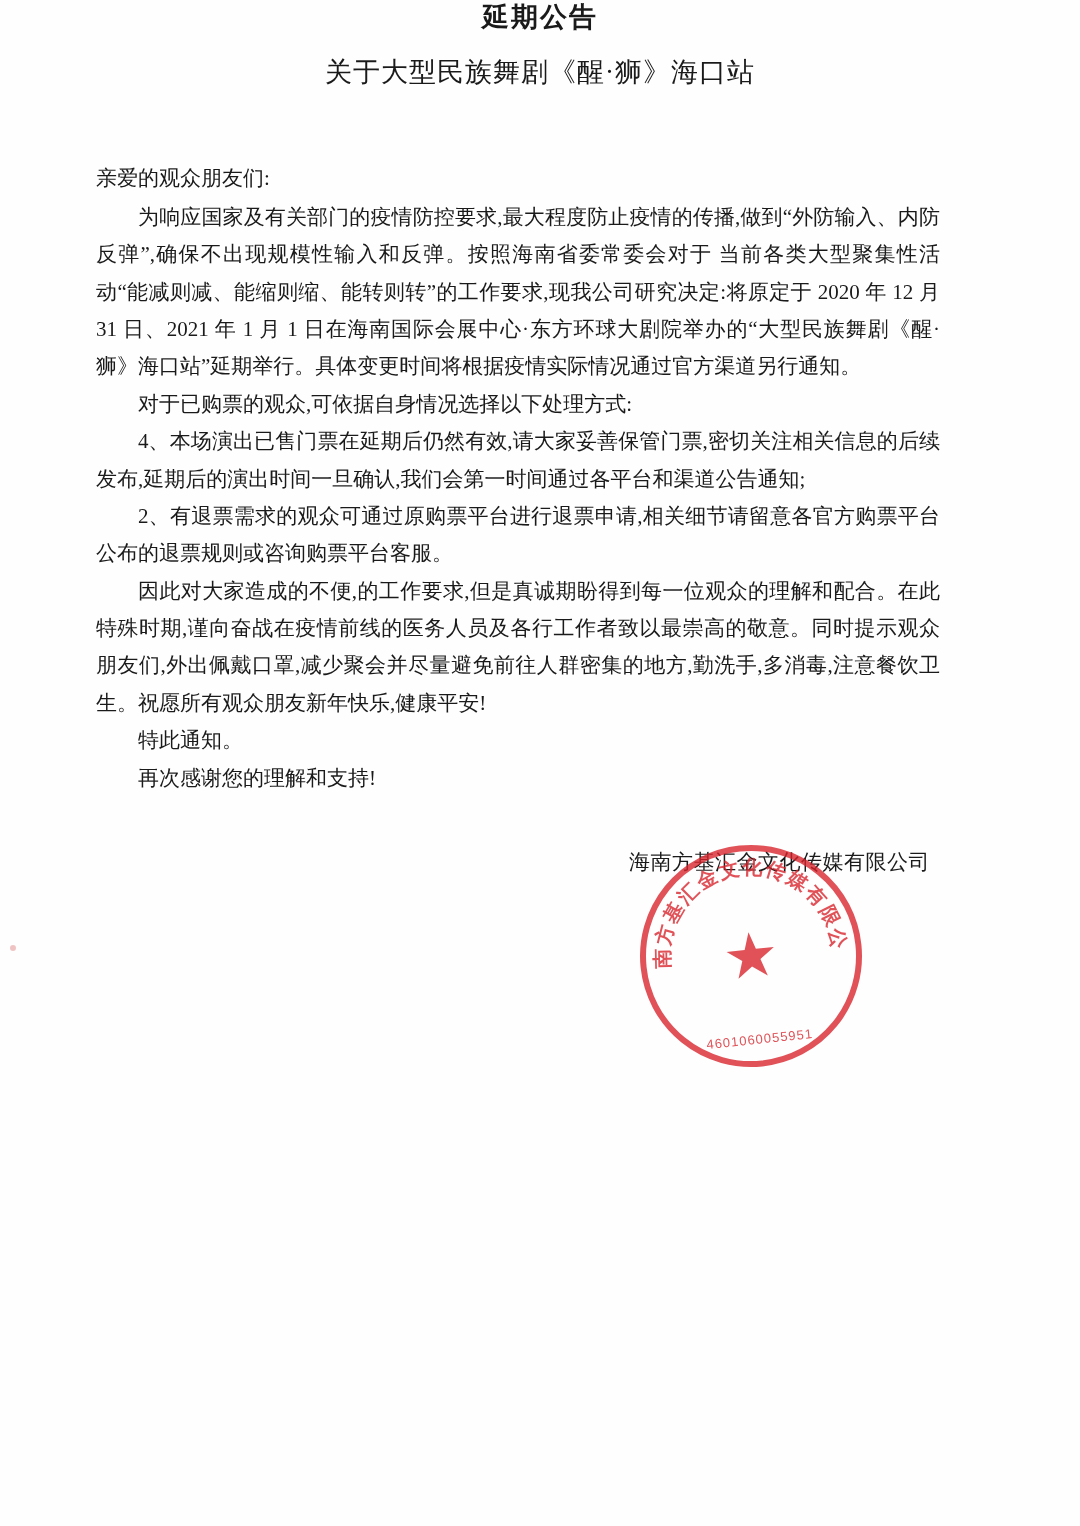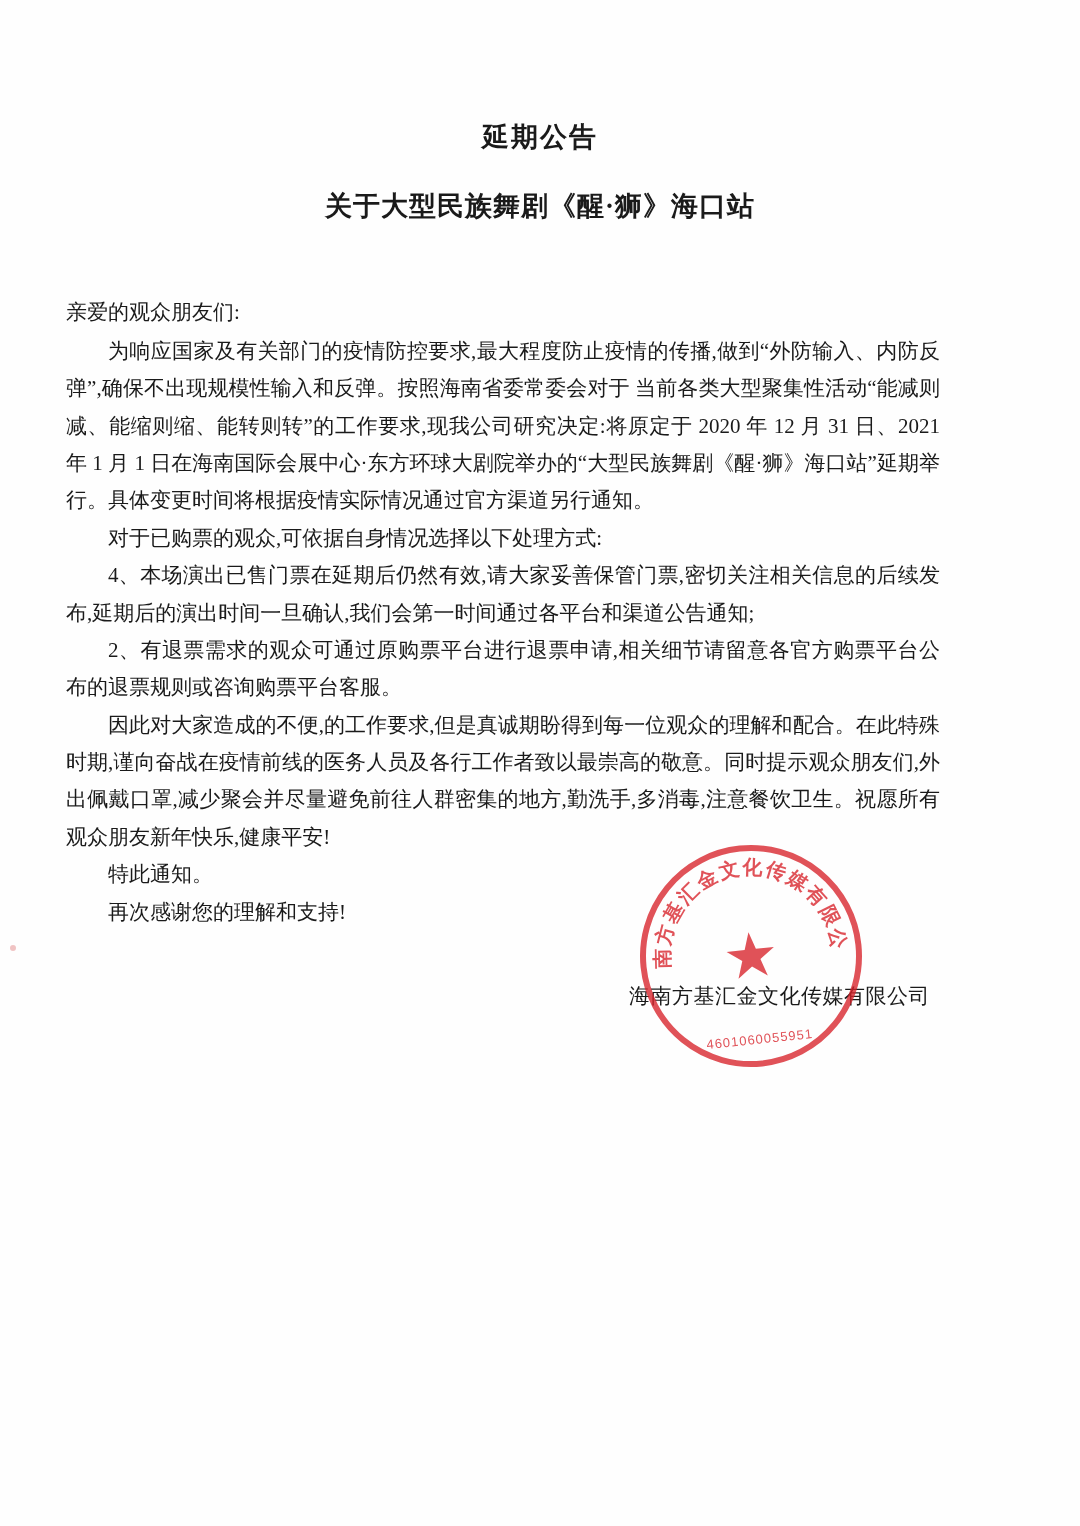--- a/index.html
+++ b/index.html
@@ -14,38 +14,37 @@
     font-family: "Liberation Serif", "DejaVu Serif", serif;
     color: #1a1a1a;
     overflow: hidden;
   }
   .page {
     position: absolute;
     inset: 0;
     background: #fefefe;
   }
   .titles {
-    padding-top: 120px;
     text-align: center;
   }
   .doc-title {
     font-size: 27px;
     font-weight: bold;
     letter-spacing: 2px;
     line-height: 1.3;
   }
   .doc-subtitle {
     font-size: 27px;
-    font-weight: bold;
+    font-weight: normal;
     letter-spacing: 1px;
-    margin-top: 34px;
+    margin-top: 20px;
     line-height: 1.3;
   }
   .body-wrap {
-    margin: 70px 140px 0 66px;
+    margin: 70px 140px 0 96px;
   }
   .salutation {
     font-size: 21px;
     line-height: 1.75;
     margin-bottom: 2px;
   }
   p.para {
     font-size: 21px;
     line-height: 1.78;
     margin: 0;

